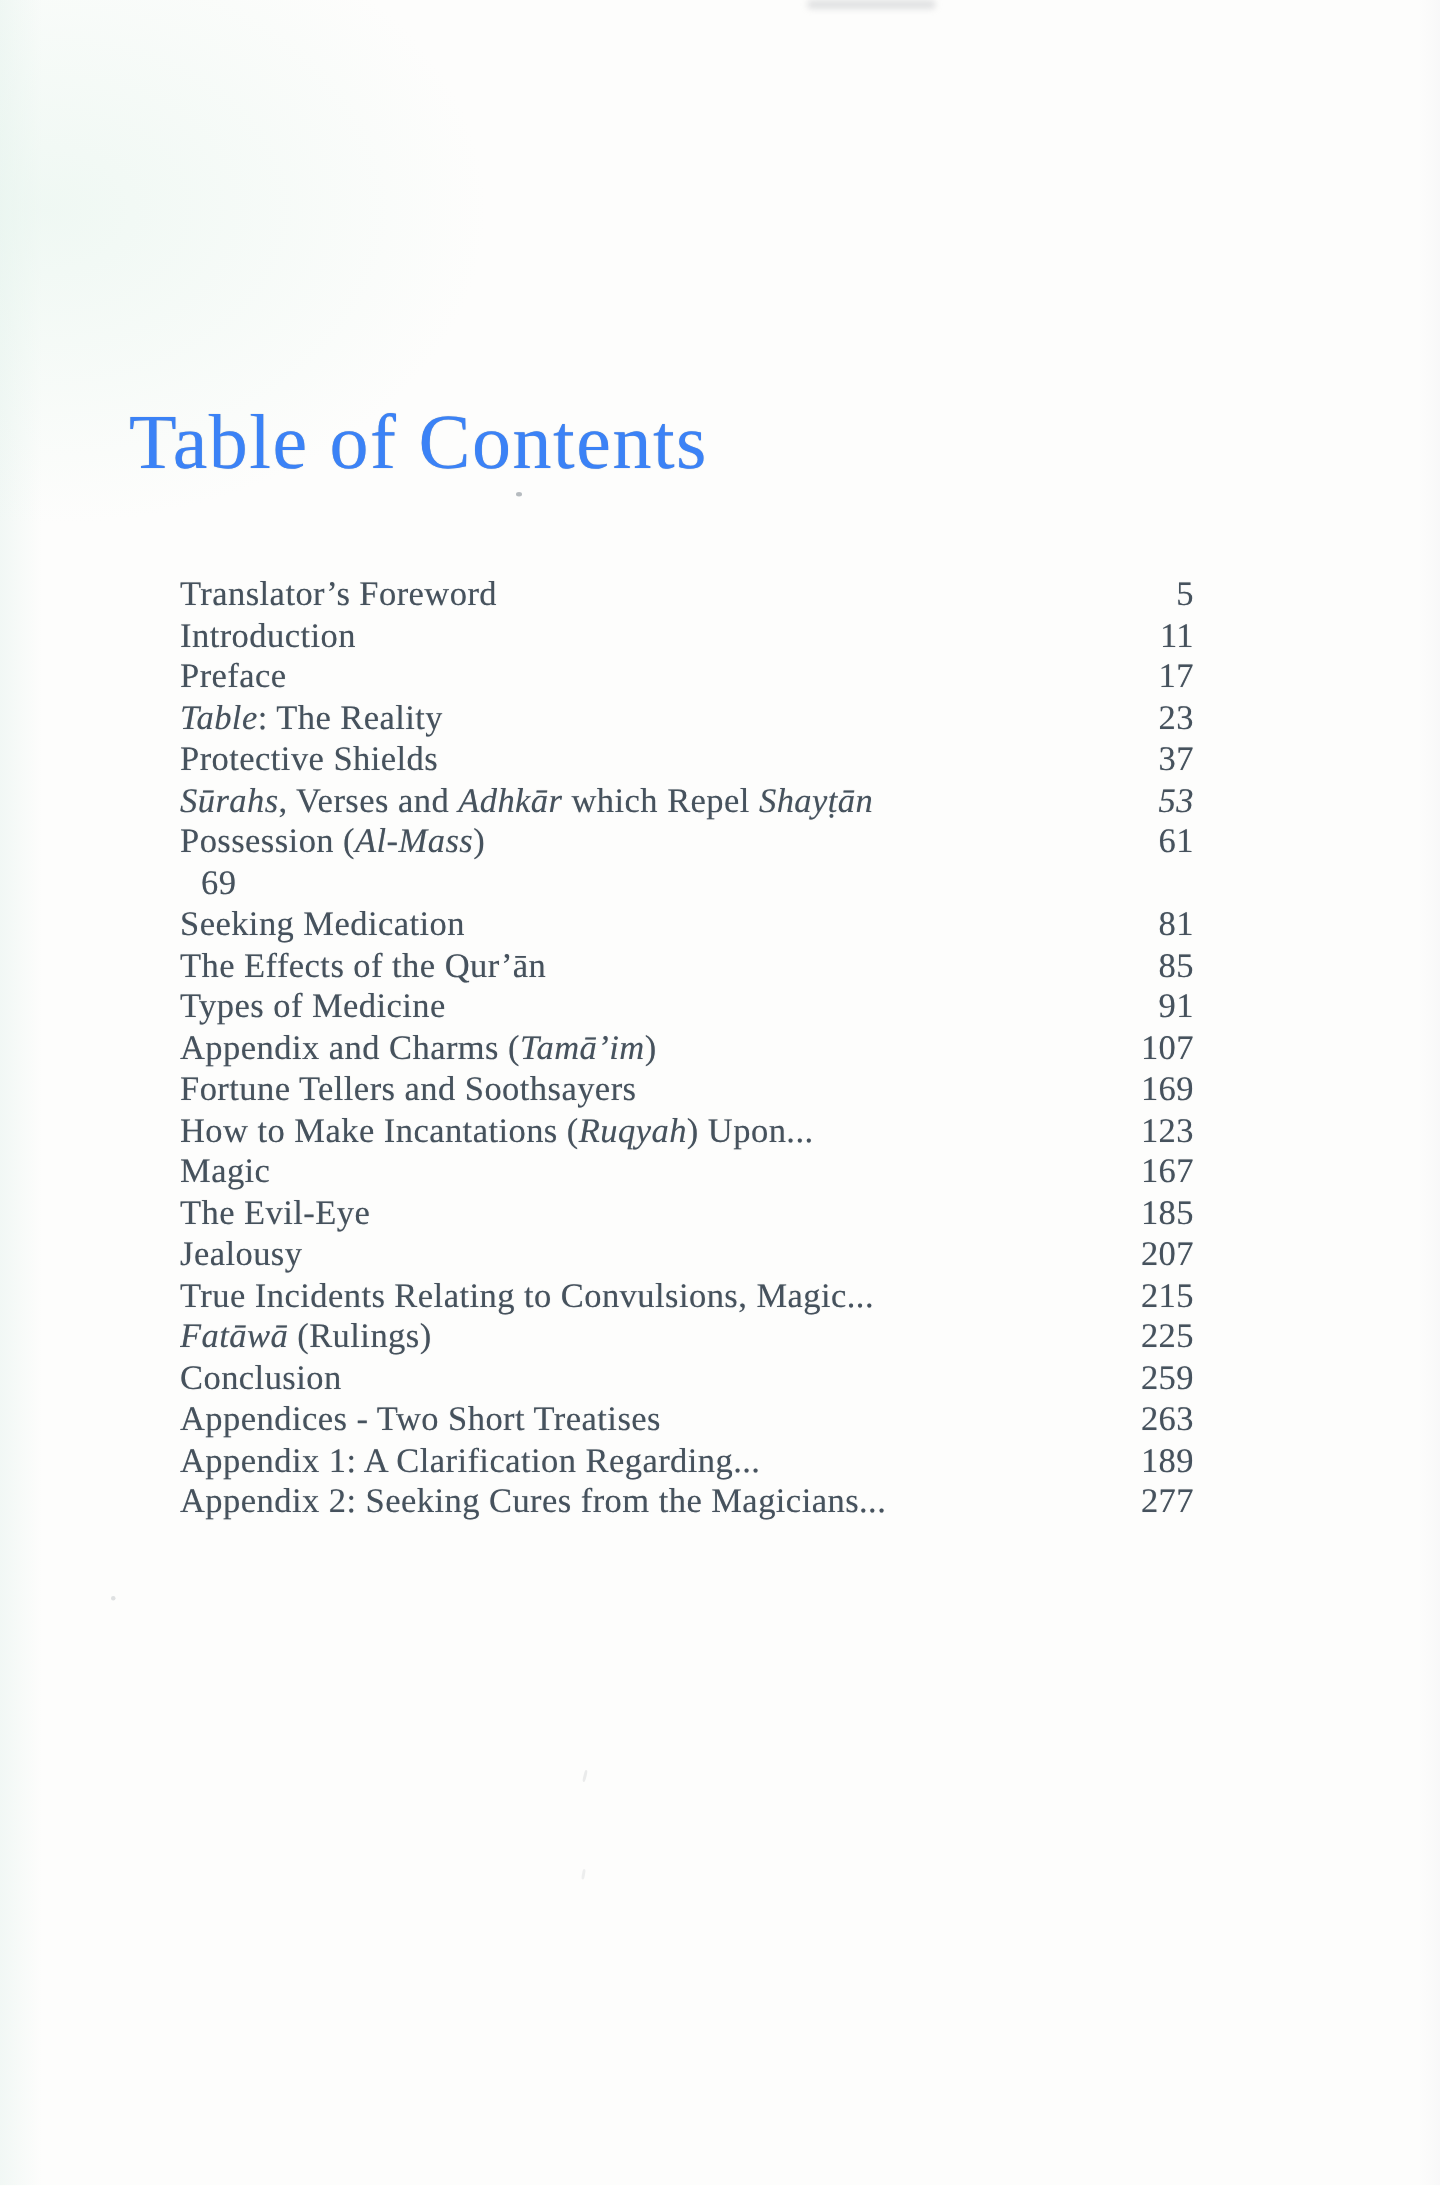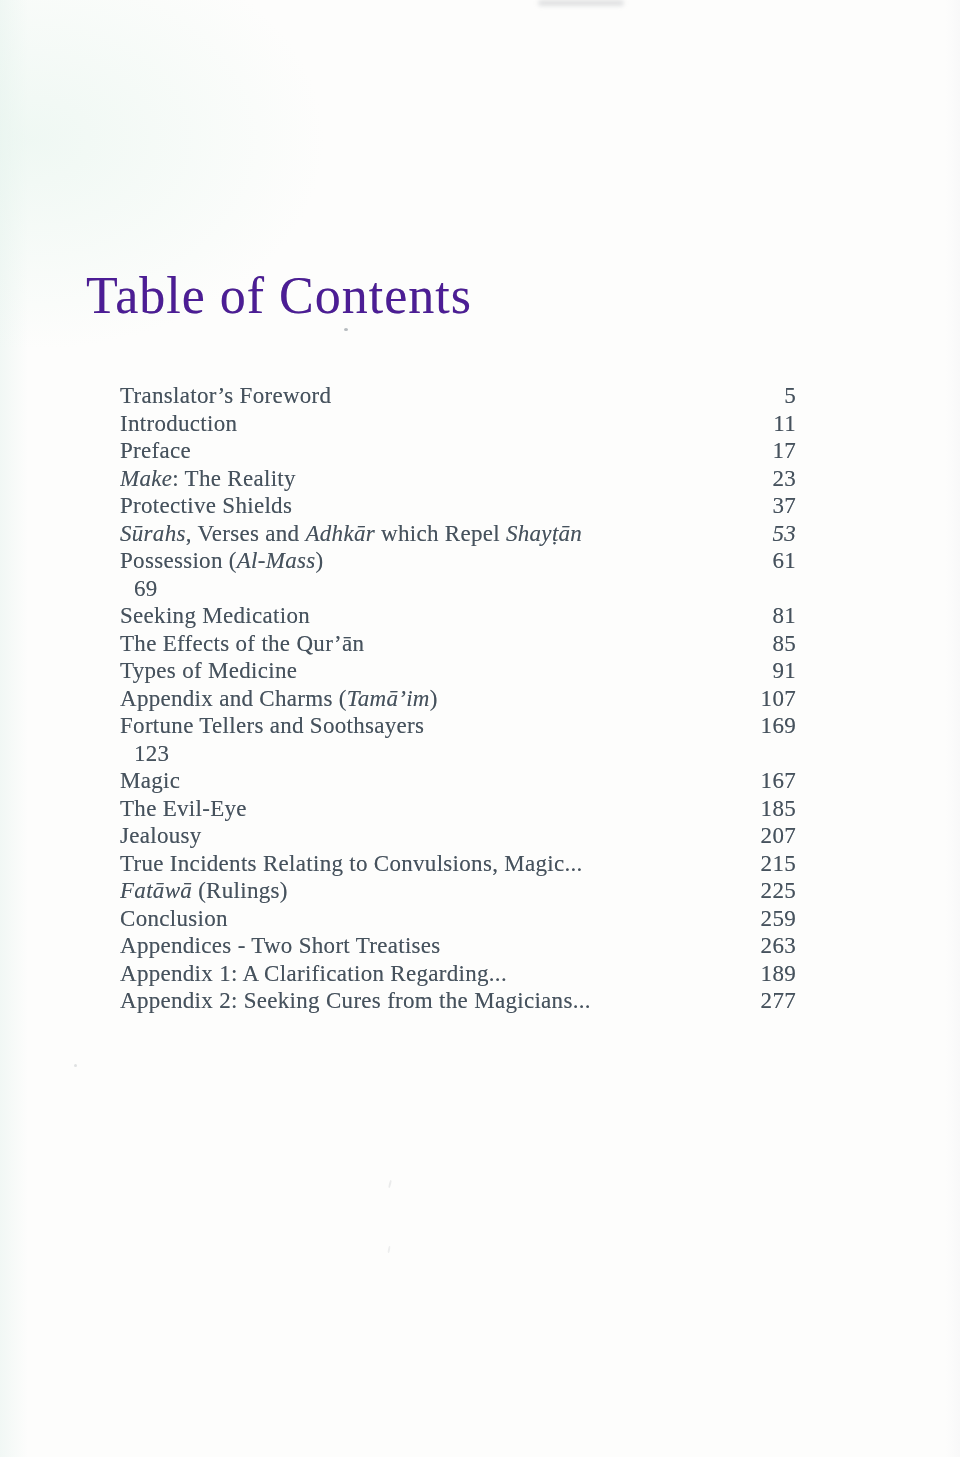--- a/index.html
+++ b/index.html
@@ -27,21 +27,21 @@
       linear-gradient(to left, rgba(240,240,243,0.35) 0px, rgba(240,240,243,0) 14px);
   }
   .title {
     position: absolute;
     left: 86px;
     top: 266px;
     margin: 0;
     font-size: 52px;
     font-weight: 400;
     letter-spacing: 1px;
-    color: #4c1d95;
+    color: #3b82f6;
     text-shadow: 0 0 0.6px rgba(91,103,114,0.55);
     white-space: nowrap;
   }
   .toc {
     position: absolute;
     left: 88px;
     top: 382px;
     width: 708px;
     font-size: 23px;
     color: #46525d;
@@ -100,21 +100,21 @@
     <span class="label"><span>Introduction</span></span>
     <span class="num">11</span>
   </div>
 
   <div class="row">
     <span class="label"><span>Preface</span></span>
     <span class="num">17</span>
   </div>
 
   <div class="row">
-    <span class="label"><i>Make</i><span>: The Reality</span></span>
+    <span class="label"><i>Table</i><span>: The Reality</span></span>
     <span class="num">23</span>
   </div>
 
   <div class="row">
     <span class="label"><span>Protective Shields</span></span>
     <span class="num">37</span>
   </div>
 
   <div class="row">
     <span class="label"><i>Sūrahs</i><span>, Verses and </span><i>Adhkār</i><span> which Repel </span><i>Shayṭān</i></span>
@@ -149,20 +149,21 @@
     <span class="label"><span>Appendix and Charms (</span><i>Tamā’im</i><span>)</span></span>
     <span class="num">107</span>
   </div>
 
   <div class="row">
     <span class="label"><span>Fortune Tellers and Soothsayers</span></span>
     <span class="num">169</span>
   </div>
 
   <div class="row">
+    <span class="label"><span>How to Make Incantations (</span><i>Ruqyah</i><span>) Upon...</span></span>
     <span class="num">123</span>
   </div>
 
   <div class="row">
     <span class="label"><span>Magic</span></span>
     <span class="num">167</span>
   </div>
 
   <div class="row">
     <span class="label"><span>The Evil-Eye</span></span>

